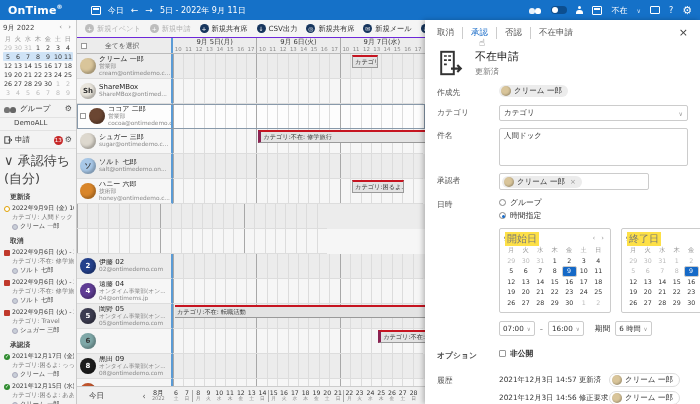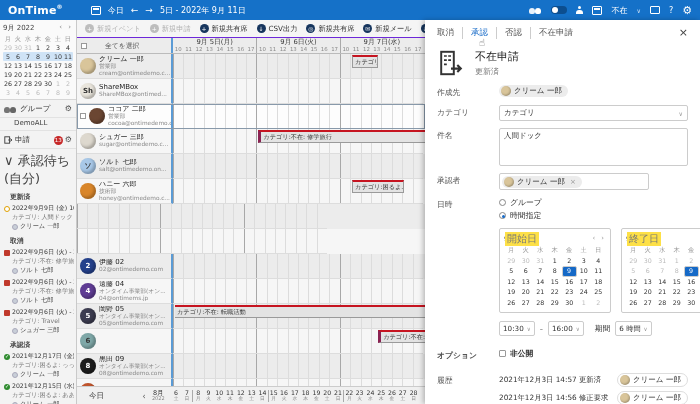--- a/index.html
+++ b/index.html
@@ -131,21 +131,21 @@
   .pcal-head{display:flex;justify-content:space-between;font-size:6.8px;color:#444;margin:3px 0 1px 0;}
   .pcal-head .nv{color:#999;letter-spacing:2px;}
   .pcal .cal-d,.pcal .cal-w{width:14.5px;height:10.5px;font-size:6.3px;line-height:10.5px;}
   .timerow{display:flex;align-items:center;gap:5px;margin-top:8px;}
   .tsel{border:1px solid #ccc;border-radius:2px;height:15px;display:flex;align-items:center;gap:3px;padding:0 3px;font-size:7.2px;color:#333;background:#fff;}
   .tsel .cv{color:#999;font-size:5.5px;}
   .tlab{font-size:7.8px;color:#333;margin-left:6px;}
   .optrow{margin-top:12px;font-weight:bold;}
   .cb{width:7px;height:7px;border:1px solid #999;background:#fff;border-radius:1px;display:inline-block;flex:none;}
   .opt{display:flex;align-items:center;gap:4px;font-size:7.8px;color:#333;}
-  .histrow{display:flex;align-items:center;gap:8px;margin-bottom:4px;}
+  .histrow{display:flex;align-items:center;margin-bottom:4px;}
   .htxt{font-size:7.3px;color:#333;width:110px;white-space:nowrap;}
   .hist-block{margin-top:12px;}
 </style>
 </head>
 <body>
 
 <div class="app">
 
   <div class="topbar">
     <div class="logo"><span>OnTime</span><sup>®</sup></div>
@@ -850,21 +850,21 @@
                     <span class="cal-d">28</span>
                     <span class="cal-d">29</span>
                     <span class="cal-d">30</span>
                     <span class="cal-d mut">1</span>
                   </div>
                 </div>
             </div>
           </div>
           <div class="timerow">
             <span class="tsel">
-                <span>10:30</span>
+                <span>07:00</span>
                 <span class="cv">∨</span>
               </span>
             <span style="color:#888;">-</span>
             <span class="tsel">
                 <span>16:00</span>
                 <span class="cv">∨</span>
               </span>
             <span class="tlab">期間</span>
             <span class="tsel">
                 <span>6 時間</span>

